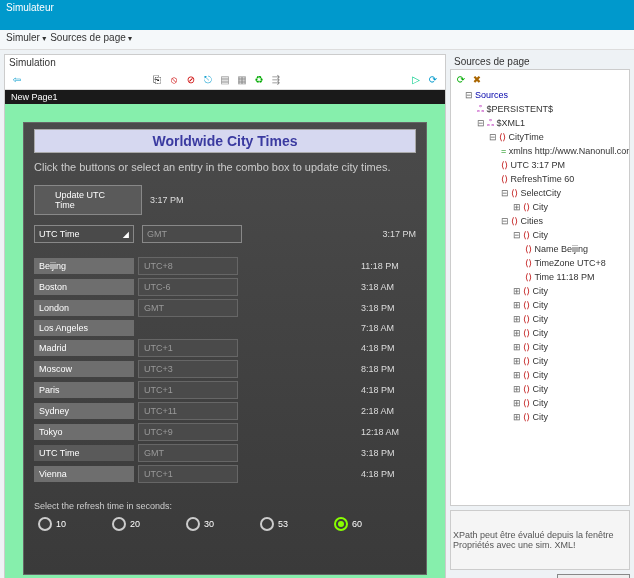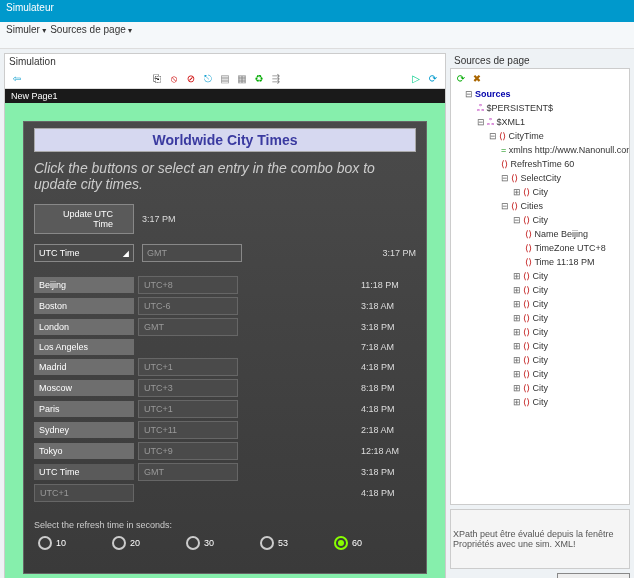--- a/index.html
+++ b/index.html
@@ -1,33 +1,33 @@
 <!DOCTYPE html>
 <html><head>
 <meta charset="utf-8">
 <style>
 * { margin: 0; padding: 0; box-sizing: border-box; font-family: Arial, sans-serif; }
 body { width: 634px; height: 578px; background: #eef2f5; overflow: hidden; }
-.titlebar { background: #0099cc; color: #fff; font-size: 10px; padding: 2px 6px; height: 22px; }
-.menubar { background: #f5f8fa; border-bottom: 1px solid #ddd; font-size: 10px; padding: 2px 6px; color: #333; height: 27px; display: flex; gap: 4px; }
+.titlebar { background: #0099cc; color: #fff; font-size: 10px; padding: 2px 6px; height: 30px; }
+.menubar { background: #f5f8fa; border-bottom: 1px solid #ddd; font-size: 10px; padding: 2px 6px; color: #333; height: 20px; display: flex; gap: 4px; }
 .menubar span::after { content: " ▾"; font-size: 8px; }
 .container { display: flex; height: 548px; padding: 4px; gap: 4px; }
 .pane-left { flex: 1; display: flex; flex-direction: column; border: 1px solid #ccc; background: #fff; }
 .pane-right { width: 180px; display: flex; flex-direction: column; }
 .pane-header { font-size: 10px; color: #333; padding: 2px 4px; }
 .toolbar { display: flex; align-items: center; justify-content: space-between; padding: 2px 6px; border-bottom: 1px solid #ddd; height: 20px; }
 .tb-left, .tb-mid, .tb-right { display: flex; gap: 5px; align-items: center; }
 .tb-icon { width: 12px; height: 12px; display: inline-block; font-size: 10px; text-align: center; line-height: 12px; }
 .sim-body { flex: 1; background: #86efac; display: flex; flex-direction: column; position: relative; }
 .newpage { background: #1a1a1a; color: #fff; font-size: 9px; padding: 2px 6px; }
 .phone-content { background: linear-gradient(#4a4a4a, #3a3a3a); color: #ddd; padding: 6px 10px 10px 10px; border: 1px solid #666; margin: 18px; flex: 1; overflow: auto; }
 .app-title { background: #d6d8f0; color: #3a3aa0; text-align: center; font-weight: bold; font-size: 14px; padding: 3px; border: 1px solid #aaa; }
-.hint { color: #ccc; font-size: 14px; font-style: italic; padding: 8px 0 12px 0; }
+.hint { color: #ccc; font-size: 11px; padding: 8px 0 12px 0; }
 .row { display: flex; align-items: center; gap: 8px; margin-bottom: 4px; }
-.btn { background: #5a5a5a; border: 1px solid #888; color: #fff; font-size: 9px; padding: 4px 20px; width: 100px; text-align: right; cursor: pointer; }
+.btn { background: #5a5a5a; border: 1px solid #888; color: #fff; font-size: 9px; padding: 4px 20px; width: 108px; text-align: left; cursor: pointer; }
 .val { color: #ddd; font-size: 9px; }
 .combo { background: #4a4a4a; border: 1px solid #888; color: #fff; font-size: 9px; padding: 3px 4px; width: 100px; display: flex; justify-content: space-between; align-items: center; }
 .combo-arrow { font-size: 8px; }
 .field { background: #4a4a4a; border: 1px solid #888; color: #999; font-size: 9px; padding: 3px 4px; width: 100px; }
 .right-time { margin-left: auto; color: #ddd; font-size: 9px; }
 .city-grid { margin-top: 14px; }
 .city-row { display: flex; gap: 4px; margin-bottom: 3px; align-items: center; }
 .city-name { width: 100px; background: #6e6e6e; color: #fff; font-size: 9px; padding: 3px 5px; }
 .city-name.sel { background: #5a5a5a; }
 .city-tz { width: 100px; background: #4a4a4a; border: 1px solid #666; color: #999; font-size: 9px; padding: 3px 5px; }
@@ -39,21 +39,21 @@
 .radio.sel .radio-circle { border-color: #8f0; }
 .radio.sel .radio-dot { width: 6px; height: 6px; background: #8f0; border-radius: 50%; }
 .tree-panel { flex: 1; background: #fff; border: 1px solid #ccc; font-size: 9px; color: #333; padding: 2px; overflow: auto; }
 .tree-toolbar { display:flex; gap:4px; padding:2px; }
 .tree ul { list-style: none; padding-left: 12px; }
 .tree li { white-space: nowrap; line-height: 14px; }
 .tree .exp { color: #666; display: inline-block; width: 10px; cursor: pointer; }
 .tree .node { color: #b00; }
 .tree .attr { color: #080; }
 .tree .txt { color: #333; }
-.tree .root { color: #00a; font-weight: bold; }
+.tree .root { color: #00a; font-weight: normal; }
 .hint-bottom { font-size: 9px; color: #555; padding: 19px 2px; border: 1px solid #ccc; background: #f5f5f5; margin-top: 4px; }
 .footer { display: flex; justify-content: flex-end; padding: 4px 0 0 0; }
 .close-btn { font-size: 12px; padding: 2px 16px; border: 1px solid #888; background: #eee; cursor: pointer; }
 </style>
 </head>
 <body>
 
 <div class="titlebar">
   <span>Simulateur</span>
 </div>
@@ -148,20 +148,21 @@
               <div class="city-name">Tokyo</div>
               <div class="city-tz">UTC+9</div>
               <div class="city-time">12:18 AM</div>
             </div>
             <div class="city-row">
               <div class="city-name sel">UTC Time</div>
               <div class="city-tz">GMT</div>
               <div class="city-time">3:18 PM</div>
             </div>
             <div class="city-row">
+              <div class="city-name">Vienna</div>
               <div class="city-tz">UTC+1</div>
               <div class="city-time">4:18 PM</div>
             </div>
           </div>
 
         <div class="refresh-label">Select the refresh time in seconds:</div>
         <div class="radio-row" id="radio-row">
             <div class="radio">
               <span class="radio-circle"></span>
               <span>10</span>
@@ -199,20 +200,21 @@
       <div class="tree">
         <ul>
           <li><span class="exp">⊟</span><span class="root">Sources</span>
             <ul>
               <li><span style="color:#a0a">ஃ</span> <span>$PERSISTENT$</span></li>
               <li><span class="exp">⊟</span><span style="color:#a0a">ஃ</span> <span>$XML1</span>
                 <ul>
                   <li><span class="exp">⊟</span><span class="node">⟨⟩</span> <span>CityTime</span>
                     <ul>
                       <li><span class="attr">=</span> <span>xmlns</span> <span class="txt">http://www.Nanonull.com/TimeService/</span></li>
+                      <li><span class="node">⟨⟩</span> <span>UTC</span> <span class="txt">3:17 PM</span></li>
                       <li><span class="node">⟨⟩</span> <span>RefreshTime</span> <span class="txt">60</span></li>
                       <li><span class="exp">⊟</span><span class="node">⟨⟩</span> <span>SelectCity</span>
                         <ul>
                             <li><span class="exp">⊞</span><span class="node">⟨⟩</span> <span>City</span></li>
                           </ul>
                       </li>
                       <li><span class="exp">⊟</span><span class="node">⟨⟩</span> <span>Cities</span>
                         <ul id="tree-cities-list">
                             <li><span class="exp">⊟</span><span class="node">⟨⟩</span> <span>City</span><ul>
                                 <li><span class="node">⟨⟩</span> <span>Name</span> <span class="txt">Beijing</span></li>

